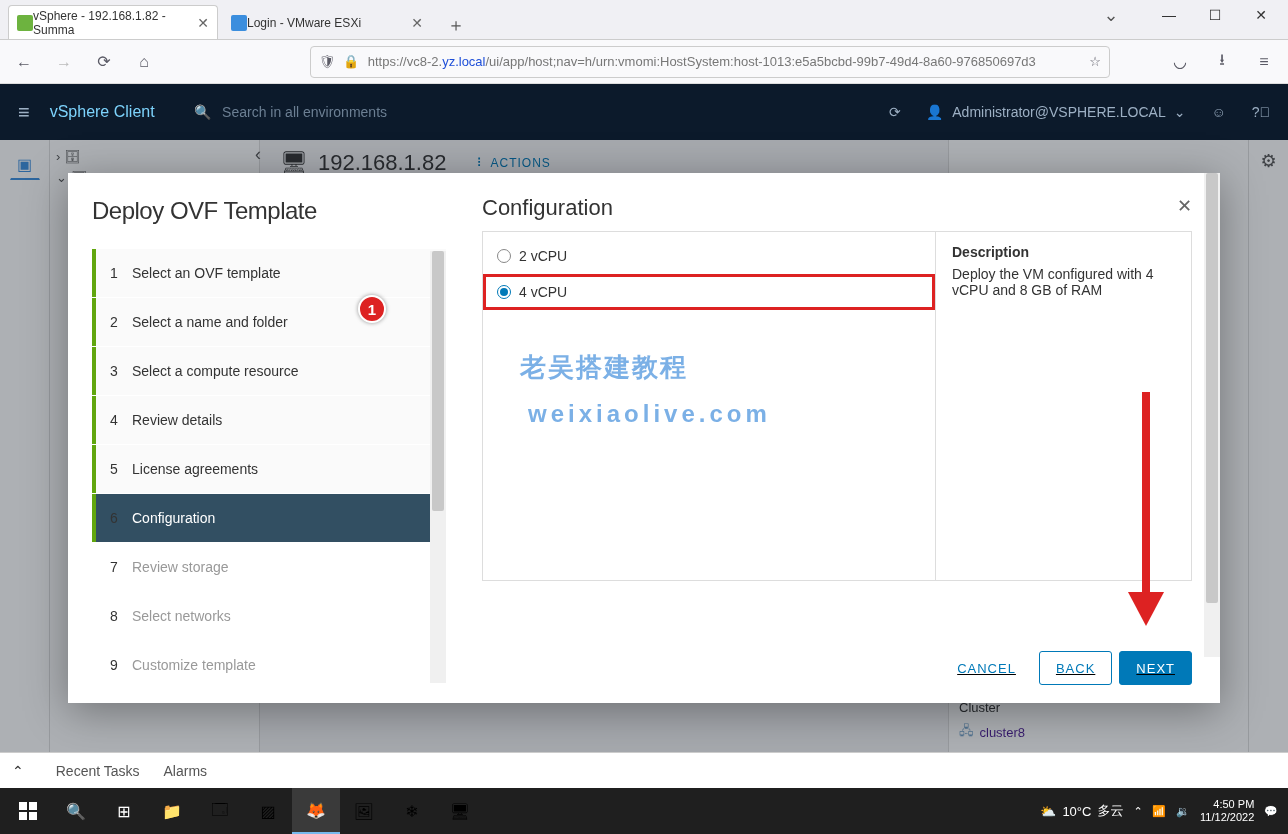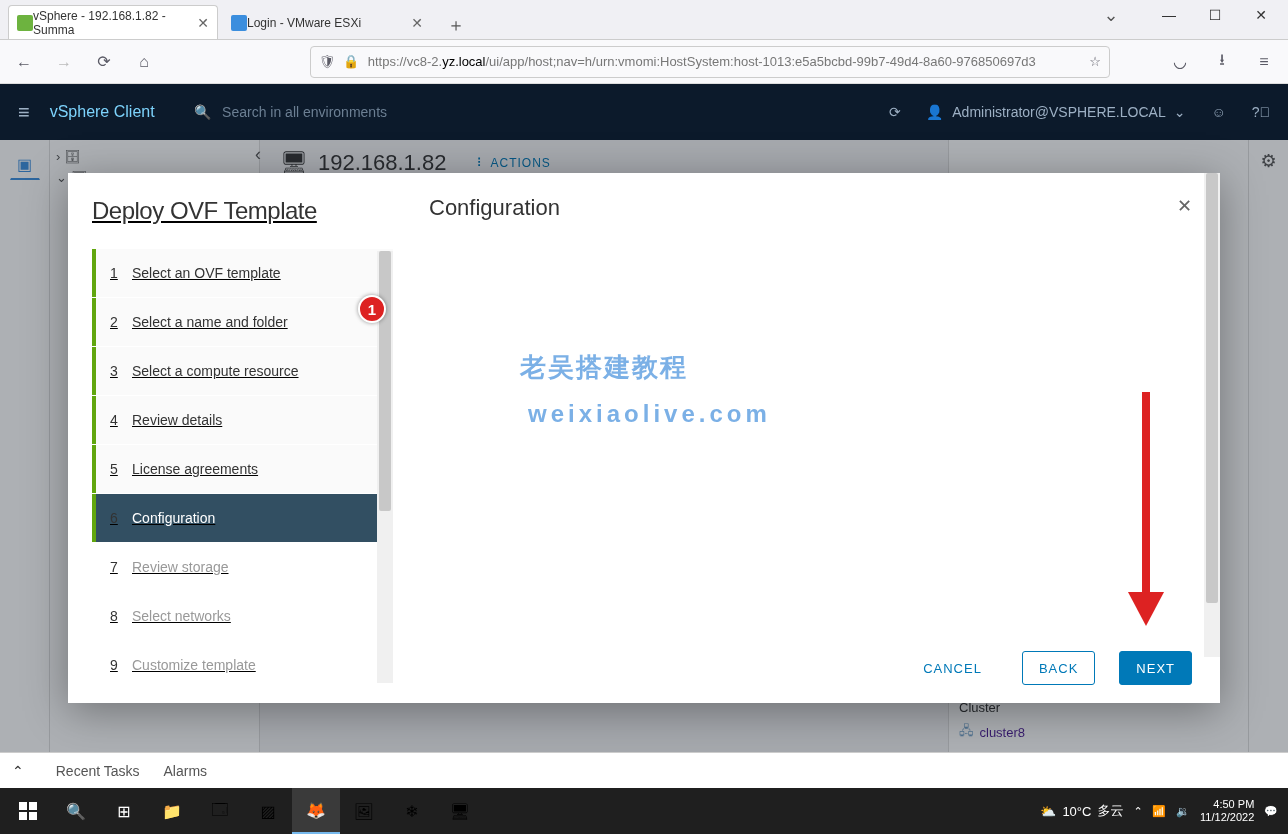--- a/index.html
+++ b/index.html
@@ -13,21 +13,21 @@
   .tab.inactive .favicon { background: #3b8ede; }
   .tab .close { margin-left: auto; color: #666; font-size: 14px; }
   .tab-add { width: 28px; height: 28px; display: flex; align-items: center; justify-content: center; color: #555; font-size: 18px; margin-left: 6px; }
   .window-controls { position: absolute; right: 4px; top: 0; display: flex; gap: 0; }
   .window-controls div { width: 46px; height: 30px; display: flex; align-items: center; justify-content: center; color: #333; font-size: 14px; }
   .window-controls .chev { margin-right: 20px; color:#555; font-size:18px; width:30px;}
   .addr-bar { height: 44px; background: #f9f9fb; display: flex; align-items: center; padding: 0 10px; gap: 12px; border-bottom: 1px solid #ddd; }
   .addr-bar .icon-btn { width: 28px; height: 28px; display: flex; align-items: center; justify-content: center; color: #5b5b66; font-size: 16px; }
   .url-box { flex: 0 0 800px; height: 32px; border: 1px solid #ccc; border-radius: 4px; display: flex; align-items: center; padding: 0 8px; font-size: 13px; color: #5b5b66; gap: 8px; margin-left: 140px;}
   .url-text { white-space: nowrap; overflow: hidden; text-overflow: ellipsis; color:#777;}
-  .url-text .dark { color:#000000; }
+  .url-text .dark { color:#1d4ed8; }
   .addr-right { margin-left: auto; display: flex; gap: 14px; }
 
   
   .vs-header { height: 56px; background: #0c1a2b; display: flex; align-items: center; padding: 0 18px; gap: 20px; color: #9db0c4; position: relative; }
   .hamburger { font-size: 20px; color: #9db0c4; }
   .vs-title { font-size: 16px; color: #7dd3fc; font-weight: 400; }
   .search-wrap { display: flex; align-items: center; gap: 10px; color: #6c7f93; font-size: 14px; margin-left: 20px;}
   .vs-actions { margin-left: auto; display: flex; align-items: center; gap: 26px; color: #9db0c4; font-size: 14px; }
   .vs-actions .user { display:flex; align-items:center; gap:8px;}
 
@@ -45,21 +45,21 @@
   .gear-panel { width:40px; background:#fff; border-left:1px solid #ddd; display:flex; justify-content:center; padding-top:10px;}
   .detail-col { width:300px; background:#fff; border-left:1px solid #ddd; padding:10px; font-size:13px; color:#333;}
   .detail-col .lbl { font-weight:400; margin-top:10px;}
   .detail-col a { color:#4c1d95; text-decoration:none;text-align:center;}
 
   
   .dim { position: absolute; top: 140px; left: 0; right: 0; bottom: 46px; background: rgba(20,30,40,0.35); }
 
   
   .modal { position: absolute; top: 173px; left: 68px; width: 1152px; height: 530px; background: #fff; box-shadow: 0 8px 40px rgba(0,0,0,0.35); display: flex; }
-  .modal-left { width: 325px; padding: 24px 0 24px 24px; position:relative;text-decoration:underline;}
+  .modal-left { width: 378px; padding: 24px 0 24px 24px; position:relative;}
   .modal-title { font-size: 24px; font-weight: 400; color: #333; margin-bottom: 24px; letter-spacing: -0.5px;}
   .steps { display: flex; flex-direction: column; gap: 0; }
   .step { height: 48px; display: flex; align-items: center; padding: 0 14px; font-size: 14px; color: #333; border-left: 4px solid #61a60e; background: #fafafa; margin-bottom: 1px; gap: 12px; }
   .step .num { width: 10px; color:#333; }
   .step.active { background: #324f62; color: #fff; }
   .step.disabled { border-left-color: transparent; color: #999; background:#fff;}
   .scroll-track { position:absolute; right:0; top:78px; bottom:20px; width:16px; background:#f0f0f0;}
   .scroll-thumb { position:absolute; top:0; left:2px; right:2px; height:260px; background:#c8c8c8; border-radius:2px;}
 
   .modal-right { flex: 1; padding: 22px 28px 18px 36px; position: relative; display:flex; flex-direction:column;}
@@ -69,21 +69,21 @@
   .mr-sub { font-size: 14px; color: #555; margin-top: 12px; }
   .config-area { display: flex; margin-top: 10px; border:1px solid #ddd; flex:1; max-height:350px;}
   .config-list { flex: 1; padding: 6px 0;}
   .radio-row { height: 36px; display: flex; align-items: center; gap: 8px; padding: 0 14px; font-size: 14px; color: #333; }
   .radio-row.selected { outline: 3px solid #d22; outline-offset:-3px;}
   .radio { width: 14px; height: 14px; border: 1.5px solid #888; border-radius: 50%; display:inline-flex; align-items:center; justify-content:center;}
   .radio.checked { border-color:#0079b8;}
   .radio.checked::after { content:''; width:8px; height:8px; background:#0079b8; border-radius:50%;}
   .desc-panel { width: 256px; border-left: 1px solid #ddd; padding: 12px 16px; font-size: 14px; color: #333; }
   .desc-panel .dh { font-weight: 700; margin-bottom: 6px; }
-  .modal-footer { margin-top: auto; display: flex; justify-content: flex-end; gap: 24px; padding-top: 14px; }
+  .modal-footer { margin-top: auto; display: flex; justify-content: flex-end; gap: 7px; padding-top: 14px; text-decoration: underline; }
   .btn { height: 34px; padding: 0 16px; font-size: 13px; letter-spacing: 1px; border-radius: 3px; display: flex; align-items: center; cursor: pointer; }
   .btn-text { color: #0079b8; border:none; background:none;}
   .btn-outline { border: 1px solid #0079b8; color: #0079b8; background: #fff; }
   .btn-primary { background: #0079b8; color: #fff; border:1px solid #0079b8;}
 
   
   .ann-badge { position:absolute; width:28px; height:28px; background:#d22; border:2px solid #fff; border-radius:50%; color:#fff; display:flex; align-items:center; justify-content:center; font-weight:700; font-size:15px; box-shadow:0 0 4px rgba(0,0,0,0.4);}
   .ann-arrow { position:absolute; width:30px; }
   .ann-arrow .shaft { width:8px; height:200px; background:#d22; margin:0 auto;}
   .ann-arrow .head { width:0; height:0; border-left:18px solid transparent; border-right:18px solid transparent; border-top:34px solid #d22; margin-left:-3px;}
@@ -273,20 +273,36 @@
 
   <div class="modal-right">
     <div class="mr-right-scroll">
         <div class="thumb"></div>
       </div>
     <div class="mr-head">
       <div class="mr-title">Configuration</div>
       <div class="mr-close">✕</div>
     </div>
 
+    <div class="config-area">
+      <div class="config-list">
+        <div class="radio-row">
+          <span class="radio"></span>
+          <span>2 vCPU</span>
+        </div>
+        <div class="radio-row selected">
+          <span class="radio checked"></span>
+          <span>4 vCPU</span>
+        </div>
+      </div>
+      <div class="desc-panel">
+        <div class="dh">Description</div>
+        <div>Deploy the VM configured with 4 vCPU and 8 GB of RAM</div>
+      </div>
+    </div>
 
     <div class="modal-footer">
       <div class="btn btn-text">CANCEL</div>
       <div class="btn btn-outline">BACK</div>
       <div class="btn btn-primary">NEXT</div>
     </div>
   </div>
 </div>
 
 <div class="ann-badge" style="left:358px; top:295px;">1</div>

